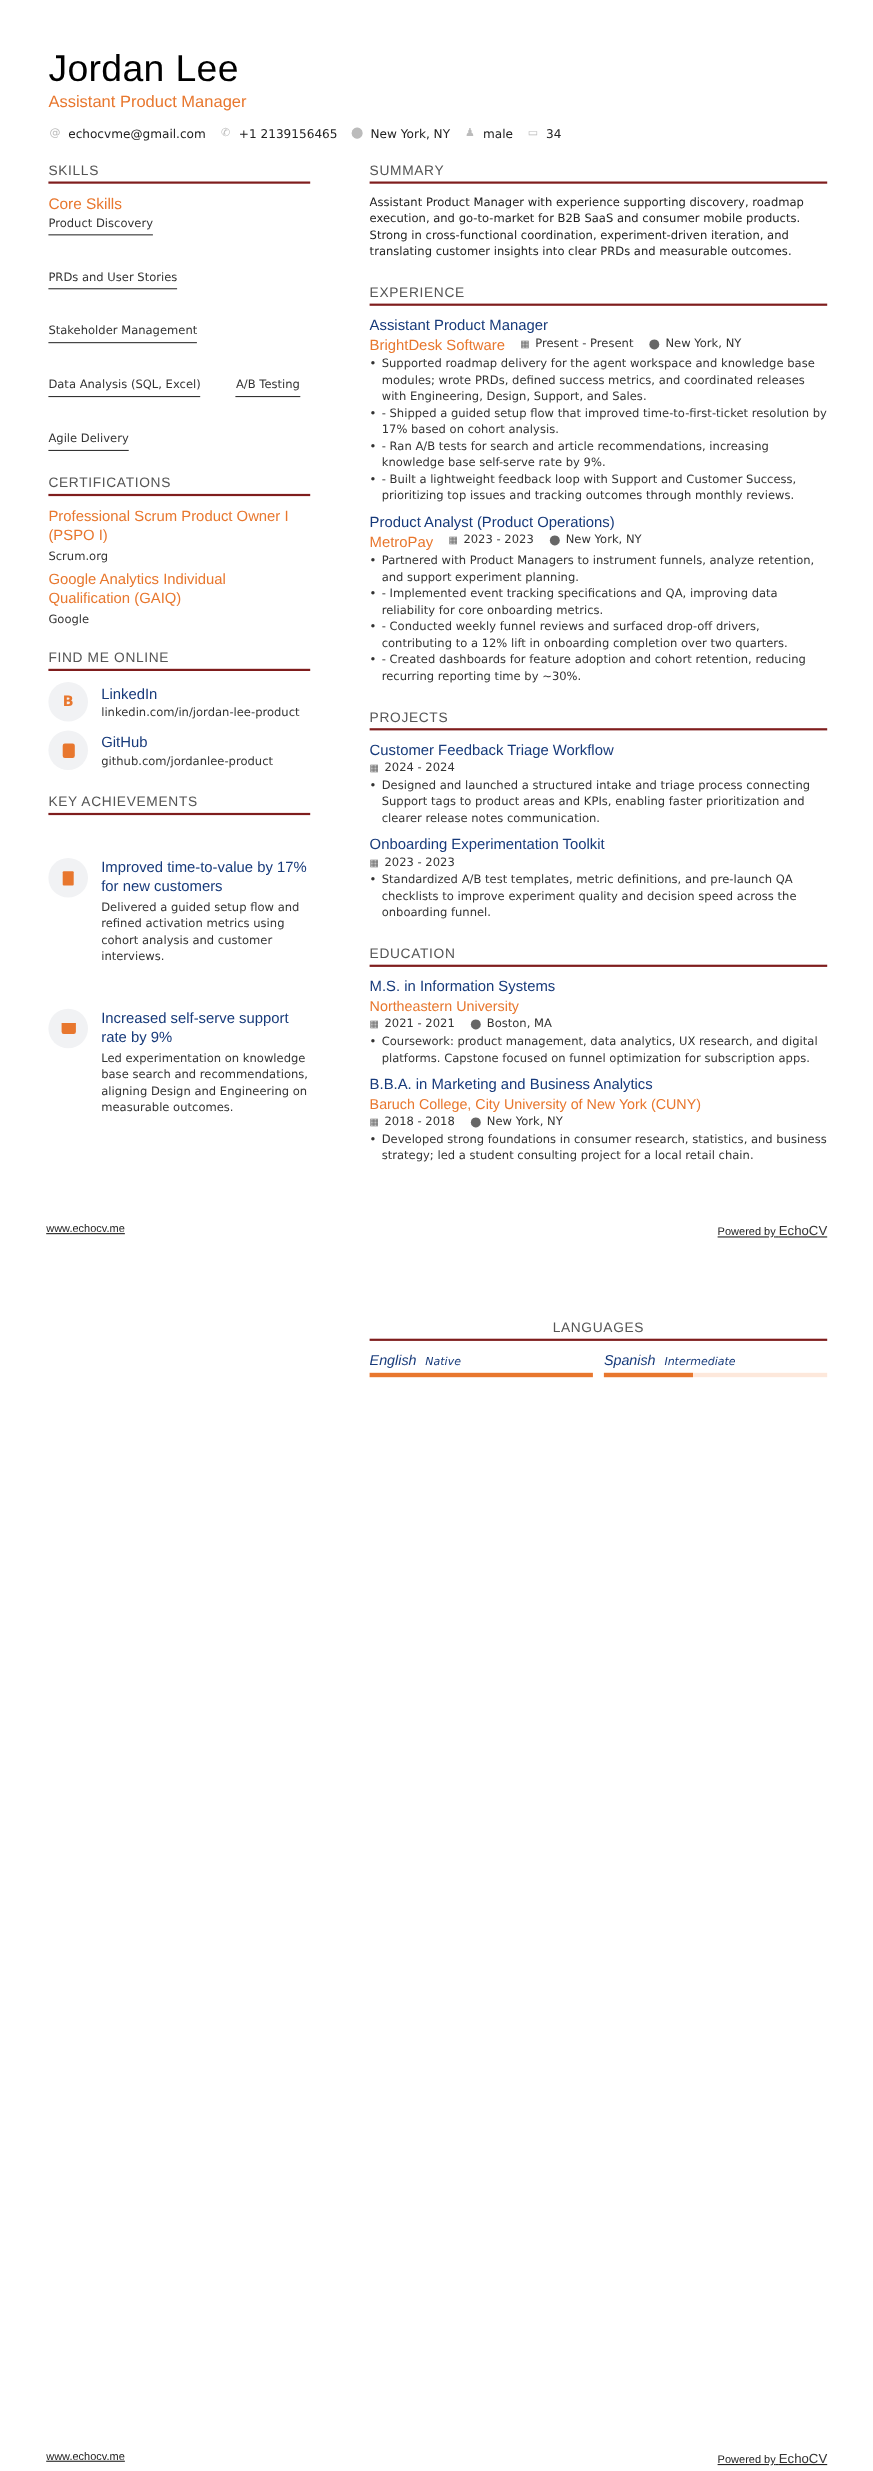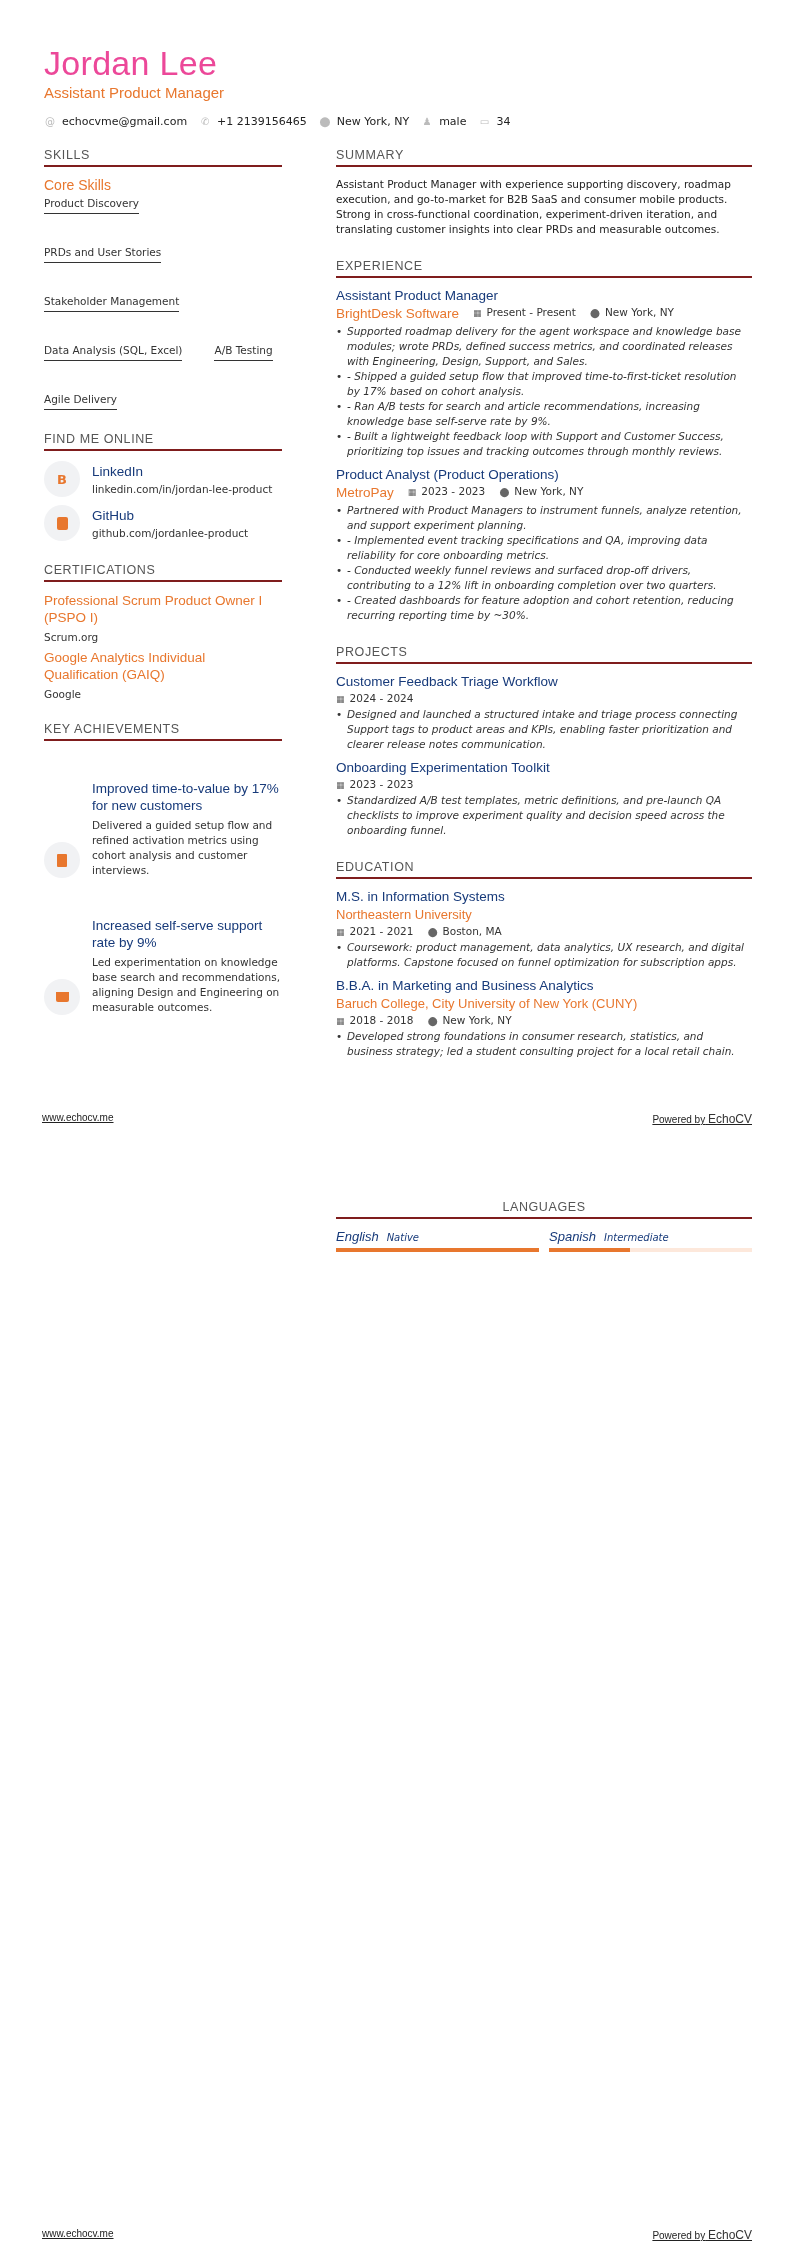--- a/index.html
+++ b/index.html
@@ -1,19 +1,19 @@
 <!DOCTYPE html>
 <html><head>
 <meta charset="utf-8">
 <style>
   * { box-sizing: border-box; margin: 0; padding: 0; }
   html, body { width: 794px; background: #fff; }
   body { font-family: "DejaVu Sans", sans-serif; color: #333; position: relative; height: 2246px; overflow: hidden; }
   .header { position: absolute; left: 44px; top: 44px; }
-  .name { font-family: "Liberation Sans", sans-serif; font-size: 34px; color: #ec4899; letter-spacing: 0.3px; line-height: 38px; }
+  .name { font-family: "Liberation Sans", sans-serif; font-size: 34px; color: #000000; letter-spacing: 0.3px; line-height: 38px; }
   .title { font-family: "Liberation Sans", sans-serif; font-size: 15px; color: #e8772e; margin-top: 2px; }
   .contacts { display: flex; align-items: center; gap: 12px; margin-top: 14px; font-size: 11px; color: #222; }
   .contact { display: flex; align-items: center; gap: 6px; }
   .cicon { color: #bbb; font-size: 10px; width: 12px; text-align: center; }
 
   .left { position: absolute; left: 44px; top: 148px; width: 238px; }
   .right { position: absolute; left: 336px; top: 148px; width: 416px; }
   .sec-title { font-family: "Liberation Sans", sans-serif; font-size: 12.5px; color: #555; letter-spacing: 0.6px; padding-bottom: 3px; border-bottom: 2px solid #7f1d1d; margin-bottom: 10px; }
   .section { margin-bottom: 22px; }
   .subhead { font-family: "Liberation Sans", sans-serif; font-size: 14px; color: #e8772e; margin-bottom: 4px; }
@@ -21,33 +21,33 @@
   .skill { font-size: 10.5px; color: #333; padding-bottom: 4px; border-bottom: 1px solid #333; }
 
   .cert-name { font-family: "Liberation Sans", sans-serif; font-size: 13.5px; color: #e8772e; line-height: 17px; }
   .cert-org { font-size: 10.5px; color: #333; margin: 5px 0 6px; }
 
   .online { display: flex; align-items: center; gap: 12px; margin-bottom: 8px; }
   .circle { width: 36px; height: 36px; border-radius: 50%; background: #f1f2f4; display: flex; align-items: center; justify-content: center; flex: none; color: #e8772e; font-weight: bold; font-size: 13px; }
   .online-label { font-family: "Liberation Sans", sans-serif; font-size: 13.5px; color: #173a7a; }
   .online-url { font-size: 10.5px; color: #333; margin-top: 4px; }
 
-  .ach { display: flex; gap: 12px; margin-bottom: 8px; align-items: flex-end; margin-top: 39px; }
+  .ach { display: flex; gap: 12px; margin-bottom: 8px; align-items: flex-start; margin-top: 39px; }
   .ach-title { font-family: "Liberation Sans", sans-serif; font-size: 13.5px; color: #173a7a; line-height: 17px; }
   .ach-desc { font-size: 10.5px; color: #333; line-height: 15px; margin-top: 4px; }
   .doc-ico { width: 10px; height: 13px; background: #e8772e; border-radius: 1px; position: relative; }
   .box-ico { width: 13px; height: 10px; background: #e8772e; border-radius: 0 0 2px 2px; }
 
   .summary { font-size: 10.5px; color: #222; line-height: 15px; }
   .job-title { font-family: "Liberation Sans", sans-serif; font-size: 13.5px; color: #173a7a; margin-bottom: 3px; }
   .meta { display: flex; align-items: flex-start; gap: 14px; font-size: 10.5px; color: #333; margin-bottom: 3px; }
   .company { font-family: "Liberation Sans", sans-serif; font-size: 13.5px; color: #e8772e; }
   .metai { color: #666; font-size: 9px; margin-right: 5px; }
   ul.bullets { list-style: none; }
-  ul.bullets li { position: relative; padding-left: 11px; font-size: 10.5px; color: #333; line-height: 15px; font-style: italic; }
+  ul.bullets li { position: relative; padding-left: 11px; font-size: 10.5px; color: #333; line-height: 15px; }
   ul.bullets li::before { content: "•"; position: absolute; left: 0; top: 0; color: #333; }
   .entry { margin-bottom: 8px; }
   .edu-school { font-family: "Liberation Sans", sans-serif; font-size: 13px; color: #e8772e; margin-bottom: 3px; }
 
   .footer { position: absolute; left: 42px; right: 42px; display: flex; justify-content: space-between; align-items: flex-start; font-family: "Liberation Sans", sans-serif; color: #222; text-decoration: underline; }
   .footer .url { font-size: 10px; }
   .footer .pw { font-size: 10px; }
   .footer .pw b { font-weight: normal; font-size: 12px; color: #333; }
 
   .lang { position: absolute; left: 336px; top: 1200px; width: 416px; text-align: center; }
@@ -97,45 +97,45 @@
       <span class="skill">Product Discovery</span>
       <span class="skill">PRDs and User Stories</span>
       <span class="skill">Stakeholder Management</span>
       <span class="skill">Data Analysis (SQL, Excel)</span>
       <span class="skill">A/B Testing</span>
       <span class="skill" style="flex-basis:100%;max-width:fit-content">Agile Delivery</span>
     </div>
   </div>
 
   <div class="section">
-    <div class="sec-title">FIND ME ONLINE</div>
-    <div class="online">
-      <div class="circle">B</div>
-      <div>
-        <div class="online-label">LinkedIn</div>
-        <div class="online-url">linkedin.com/in/jordan-lee-product</div>
-      </div>
-    </div>
-    <div class="online">
-      <div class="circle">
-          <div class="doc-ico" style="width:11px;height:13px;border-radius:2px"></div>
-        </div>
-      <div>
-        <div class="online-label">GitHub</div>
-        <div class="online-url">github.com/jordanlee-product</div>
-      </div>
-    </div>
-  </div>
-
-  <div class="section">
     <div class="sec-title">CERTIFICATIONS</div>
     <div class="cert-name">Professional Scrum Product Owner I (PSPO I)</div>
     <div class="cert-org">Scrum.org</div>
     <div class="cert-name">Google Analytics Individual Qualification (GAIQ)</div>
     <div class="cert-org">Google</div>
+  </div>
+
+  <div class="section">
+    <div class="sec-title">FIND ME ONLINE</div>
+    <div class="online">
+      <div class="circle">B</div>
+      <div>
+        <div class="online-label">LinkedIn</div>
+        <div class="online-url">linkedin.com/in/jordan-lee-product</div>
+      </div>
+    </div>
+    <div class="online">
+      <div class="circle">
+          <div class="doc-ico" style="width:11px;height:13px;border-radius:2px"></div>
+        </div>
+      <div>
+        <div class="online-label">GitHub</div>
+        <div class="online-url">github.com/jordanlee-product</div>
+      </div>
+    </div>
   </div>
 
   <div class="section">
     <div class="sec-title">KEY ACHIEVEMENTS</div>
     <div class="ach">
       <div class="circle">
           <div class="doc-ico"></div>
         </div>
       <div>
         <div class="ach-title">Improved time-to-value by 17% for new customers</div>

